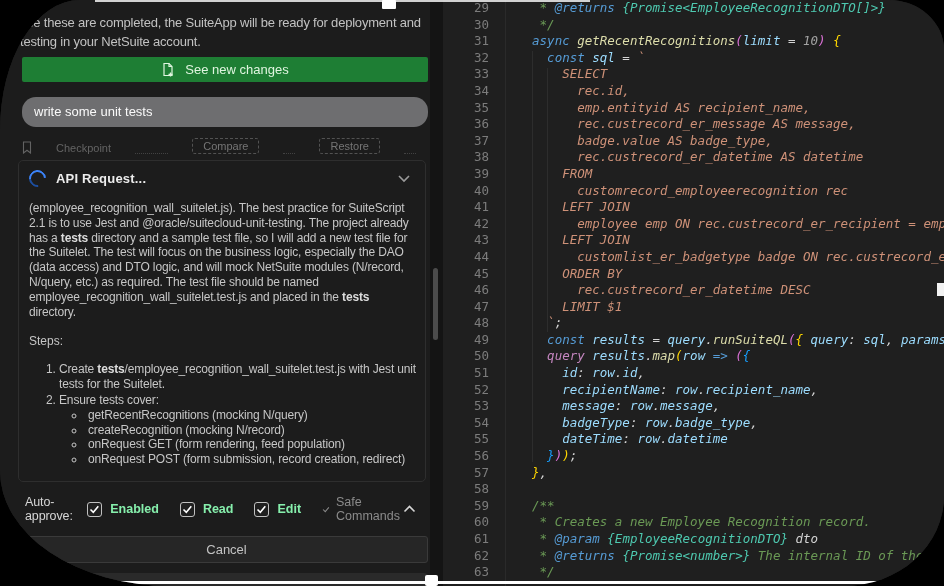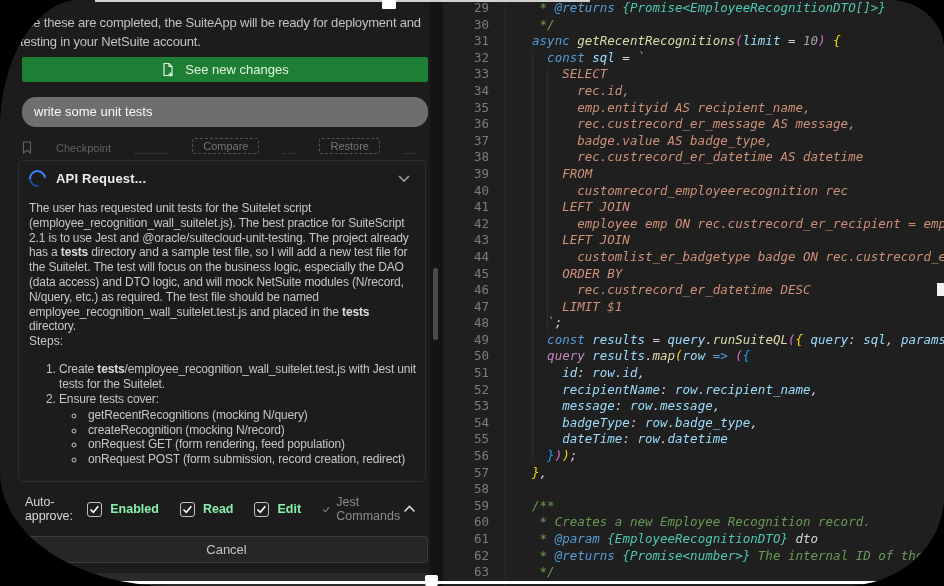--- a/index.html
+++ b/index.html
@@ -26,21 +26,21 @@
              border-radius:5px;box-sizing:border-box;padding:9px 12px 0 10px;overflow:hidden;}
   .api-head{display:flex;align-items:center;gap:10px;cursor:pointer;}
   .api-title{font-size:13px;font-weight:bold;color:#ececec;letter-spacing:0.2px;}
   .spinner{width:13px;height:13px;border-radius:50%;border:2.6px solid transparent;
            border-top-color:#3b82f6;border-left-color:#3b82f6;border-bottom-color:#1d4e9e;
            transform:rotate(40deg);}
   .api-head .chev{margin-left:auto;margin-right:2px;}
   .api-body{margin-top:14px;font-size:12px;line-height:14.8px;letter-spacing:-0.15px;color:#c6c6c6;}
   .rl{white-space:nowrap;}
   .bold{font-weight:bold;color:#dcdcdc;}
-  .steps-label{font-size:12px;color:#c6c6c6;}
+  .steps-label{margin-top:15px;font-size:12px;color:#c6c6c6;}
   .steps{margin:14px 0 0 0;padding-left:30px;font-size:12px;line-height:14.6px;letter-spacing:-0.15px;color:#c6c6c6;}
   .steps li{margin-bottom:1px;}
   .steps ul{list-style:circle;margin:1px 0 1px 0;padding-left:27px;color:#c6c6c6;}
   .steps ul li{margin:0;padding-left:2px;}
   
   .auto-row{position:absolute;top:497px;left:25px;right:14px;height:24px;display:flex;
             align-items:center;font-size:12.5px;color:#d6d6d6;}
   .auto-label{margin-right:12px;letter-spacing:-0.1px;}
   .cb-group{display:flex;align-items:center;gap:8px;margin-right:21px;cursor:pointer;}
   .cb-box{width:15px;height:15px;border:1.6px solid #c0c0c0;border-radius:3px;background:#1f1f1f;
@@ -120,21 +120,20 @@
       <div class="api-head">
         <span class="spinner"></span>
         <span class="api-title">API Request...</span>
         <span class="chev">
           <svg width="14" height="9" viewBox="0 0 14 9">
               <path d="M2 2l5 5 5-5" stroke="#9a9a9a" stroke-width="1.6" fill="none"></path>
             </svg>
         </span>
       </div>
       <div class="api-body">
-          <div class="rl"><span>The user has requested unit tests for the Suitelet script</span></div>
           <div class="rl"><span>(employee_recognition_wall_suitelet.js). The best practice for SuiteScript</span></div>
           <div class="rl"><span>2.1 is to use Jest and @oracle/suitecloud-unit-testing. The project already</span></div>
           <div class="rl"><span>has a </span><span class="bold">tests</span><span> directory and a sample test file, so I will add a new test file for</span></div>
           <div class="rl"><span>the Suitelet. The test will focus on the business logic, especially the DAO</span></div>
           <div class="rl"><span>(data access) and DTO logic, and will mock NetSuite modules (N/record,</span></div>
           <div class="rl"><span>N/query, etc.) as required. The test file should be named</span></div>
           <div class="rl"><span>employee_recognition_wall_suitelet.test.js and placed in the </span><span class="bold">tests</span></div>
           <div class="rl"><span>directory.</span></div>
         </div>
       <div class="steps-label">Steps:</div>
@@ -180,21 +179,21 @@
                 <path d="M1.5 4.5l2.8 2.8 5-6" stroke="#ffffff" stroke-width="1.6" fill="none"></path>
               </svg>
             </span>
             <span class="cb-label">Edit</span>
           </span>
         </span>
       <span class="safe-group">
         <svg width="11" height="9" viewBox="0 0 11 9">
             <path d="M1.5 4.5l3 3 5-6" stroke="#8b8b8b" stroke-width="1.4" fill="none"></path>
           </svg>
-        <span>Jest Commands</span>
+        <span>Safe Commands</span>
       </span>
       <span class="chev-up">
         <svg width="13" height="8" viewBox="0 0 13 8">
             <path d="M1.5 6.5L6.5 1.5l5 5" stroke="#d6d6d6" stroke-width="1.6" fill="none"></path>
           </svg>
       </span>
     </div>
 
     <div class="cancel-btn">Cancel</div>
     <div class="next-box"></div>

